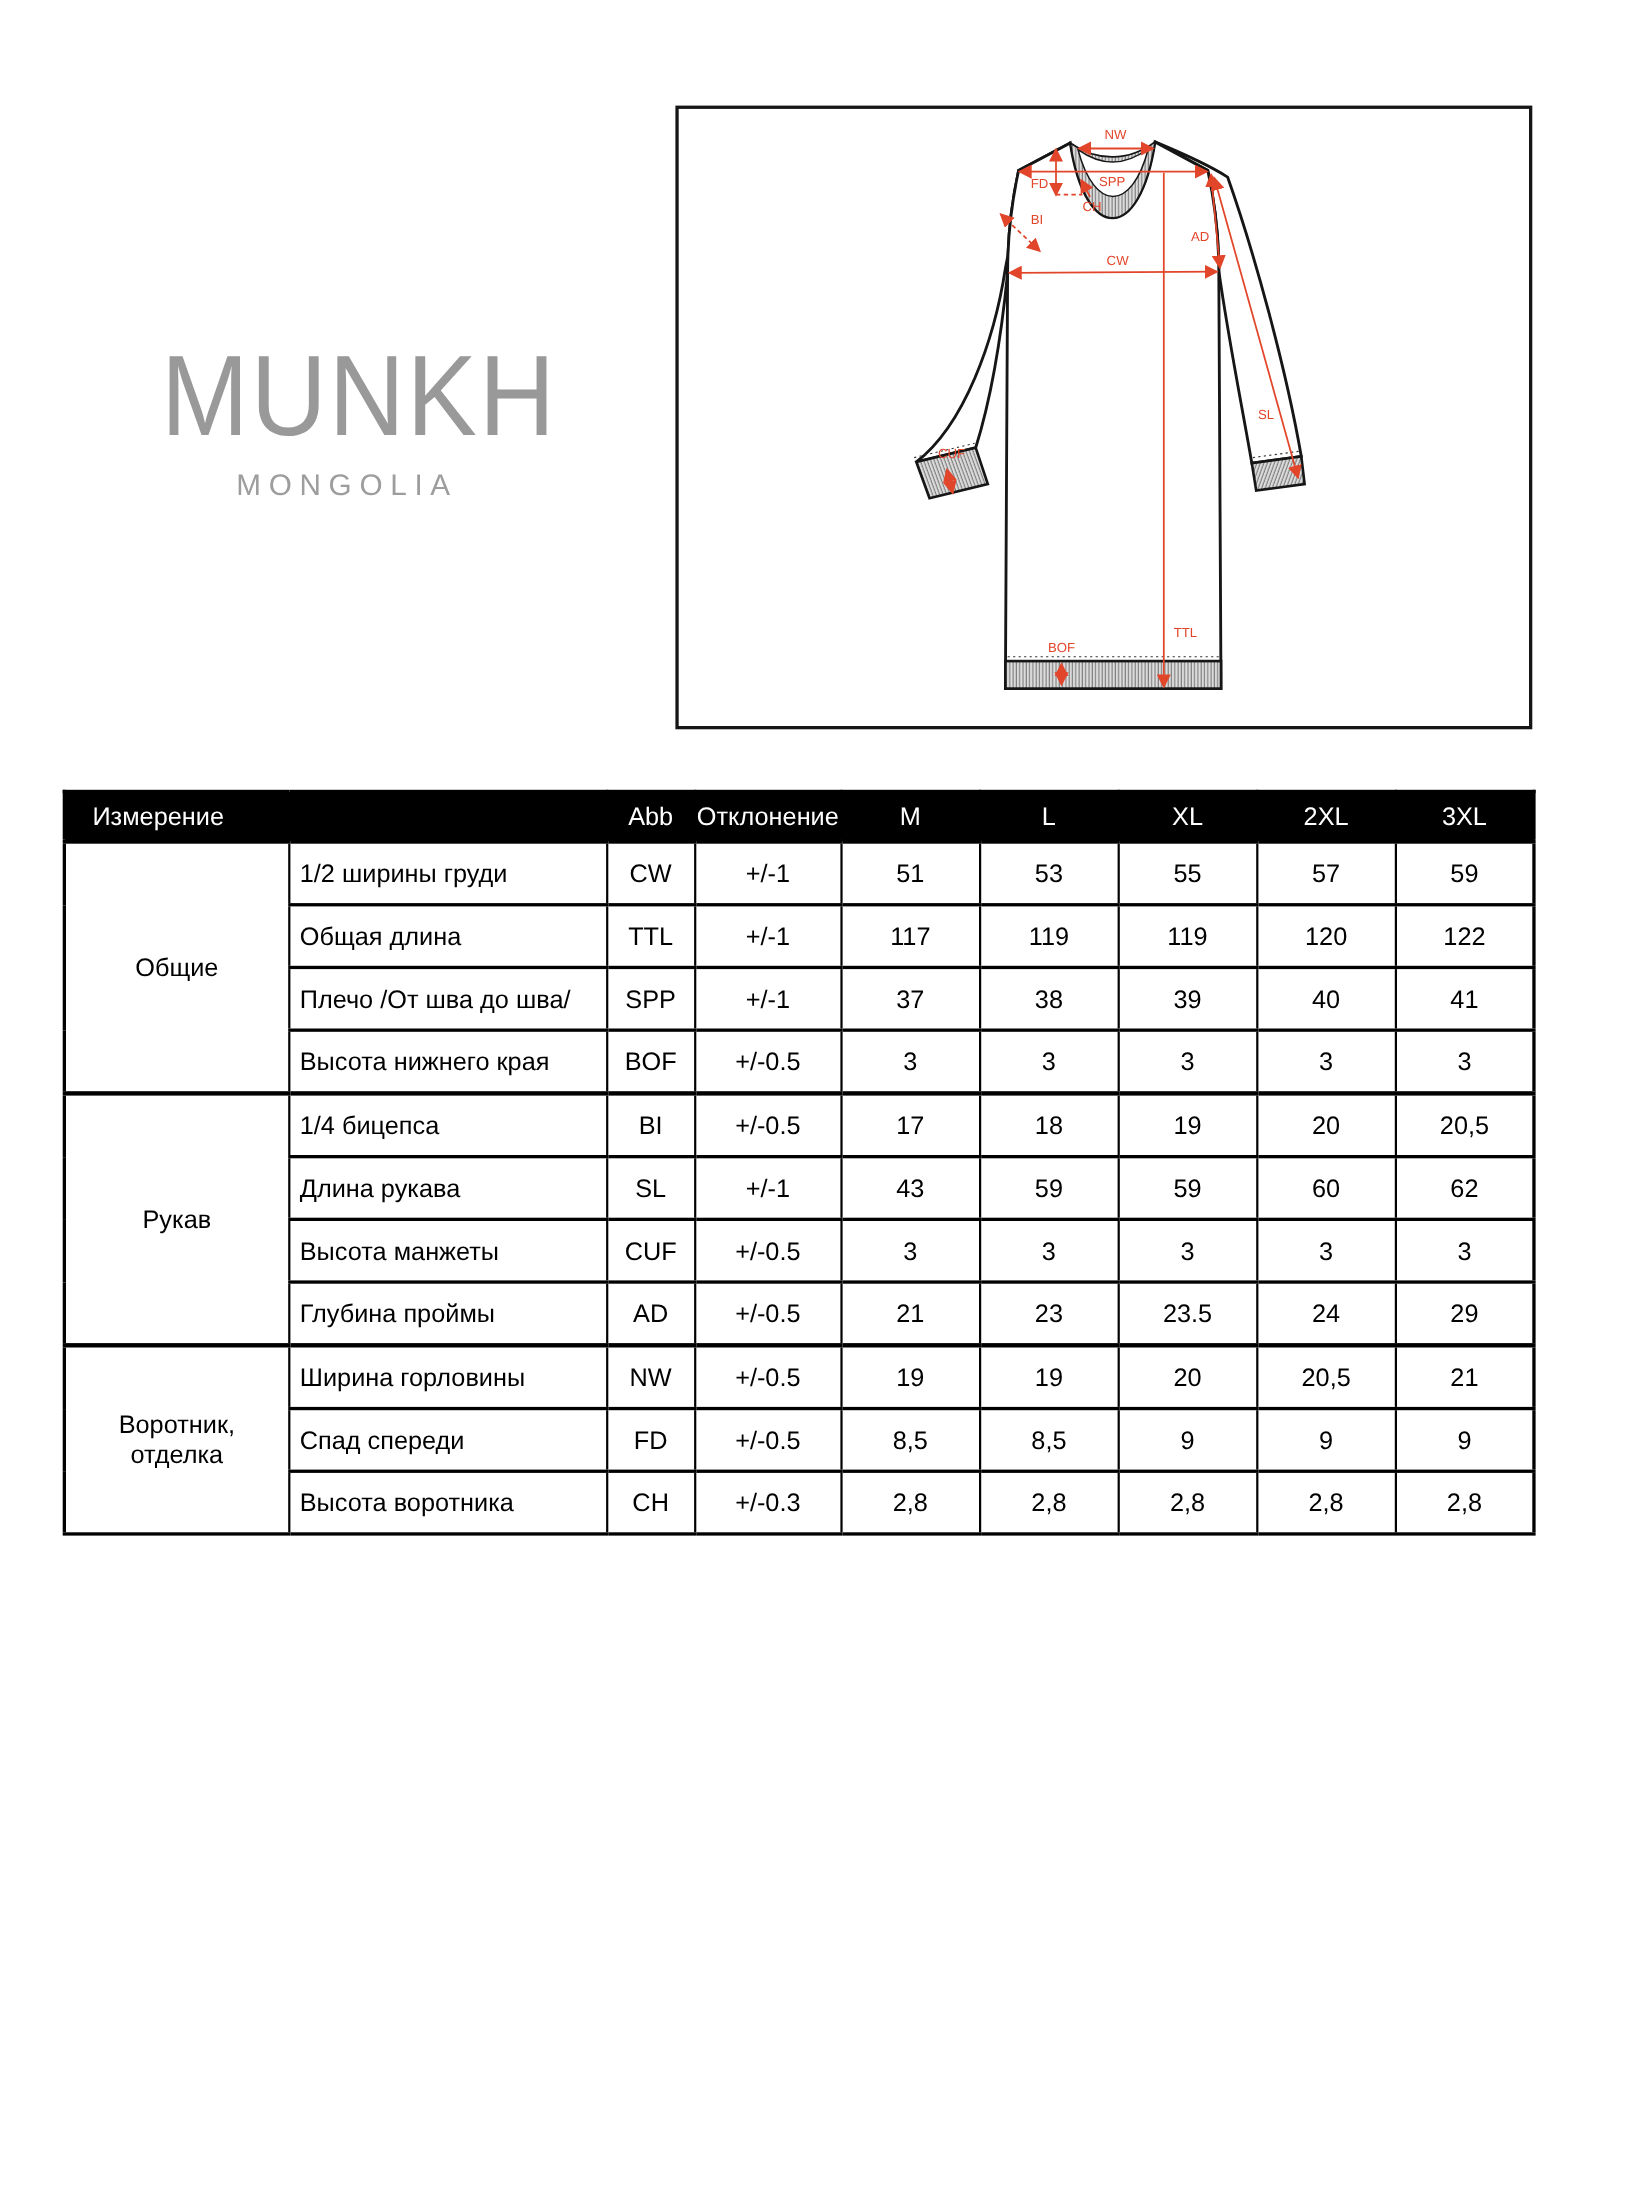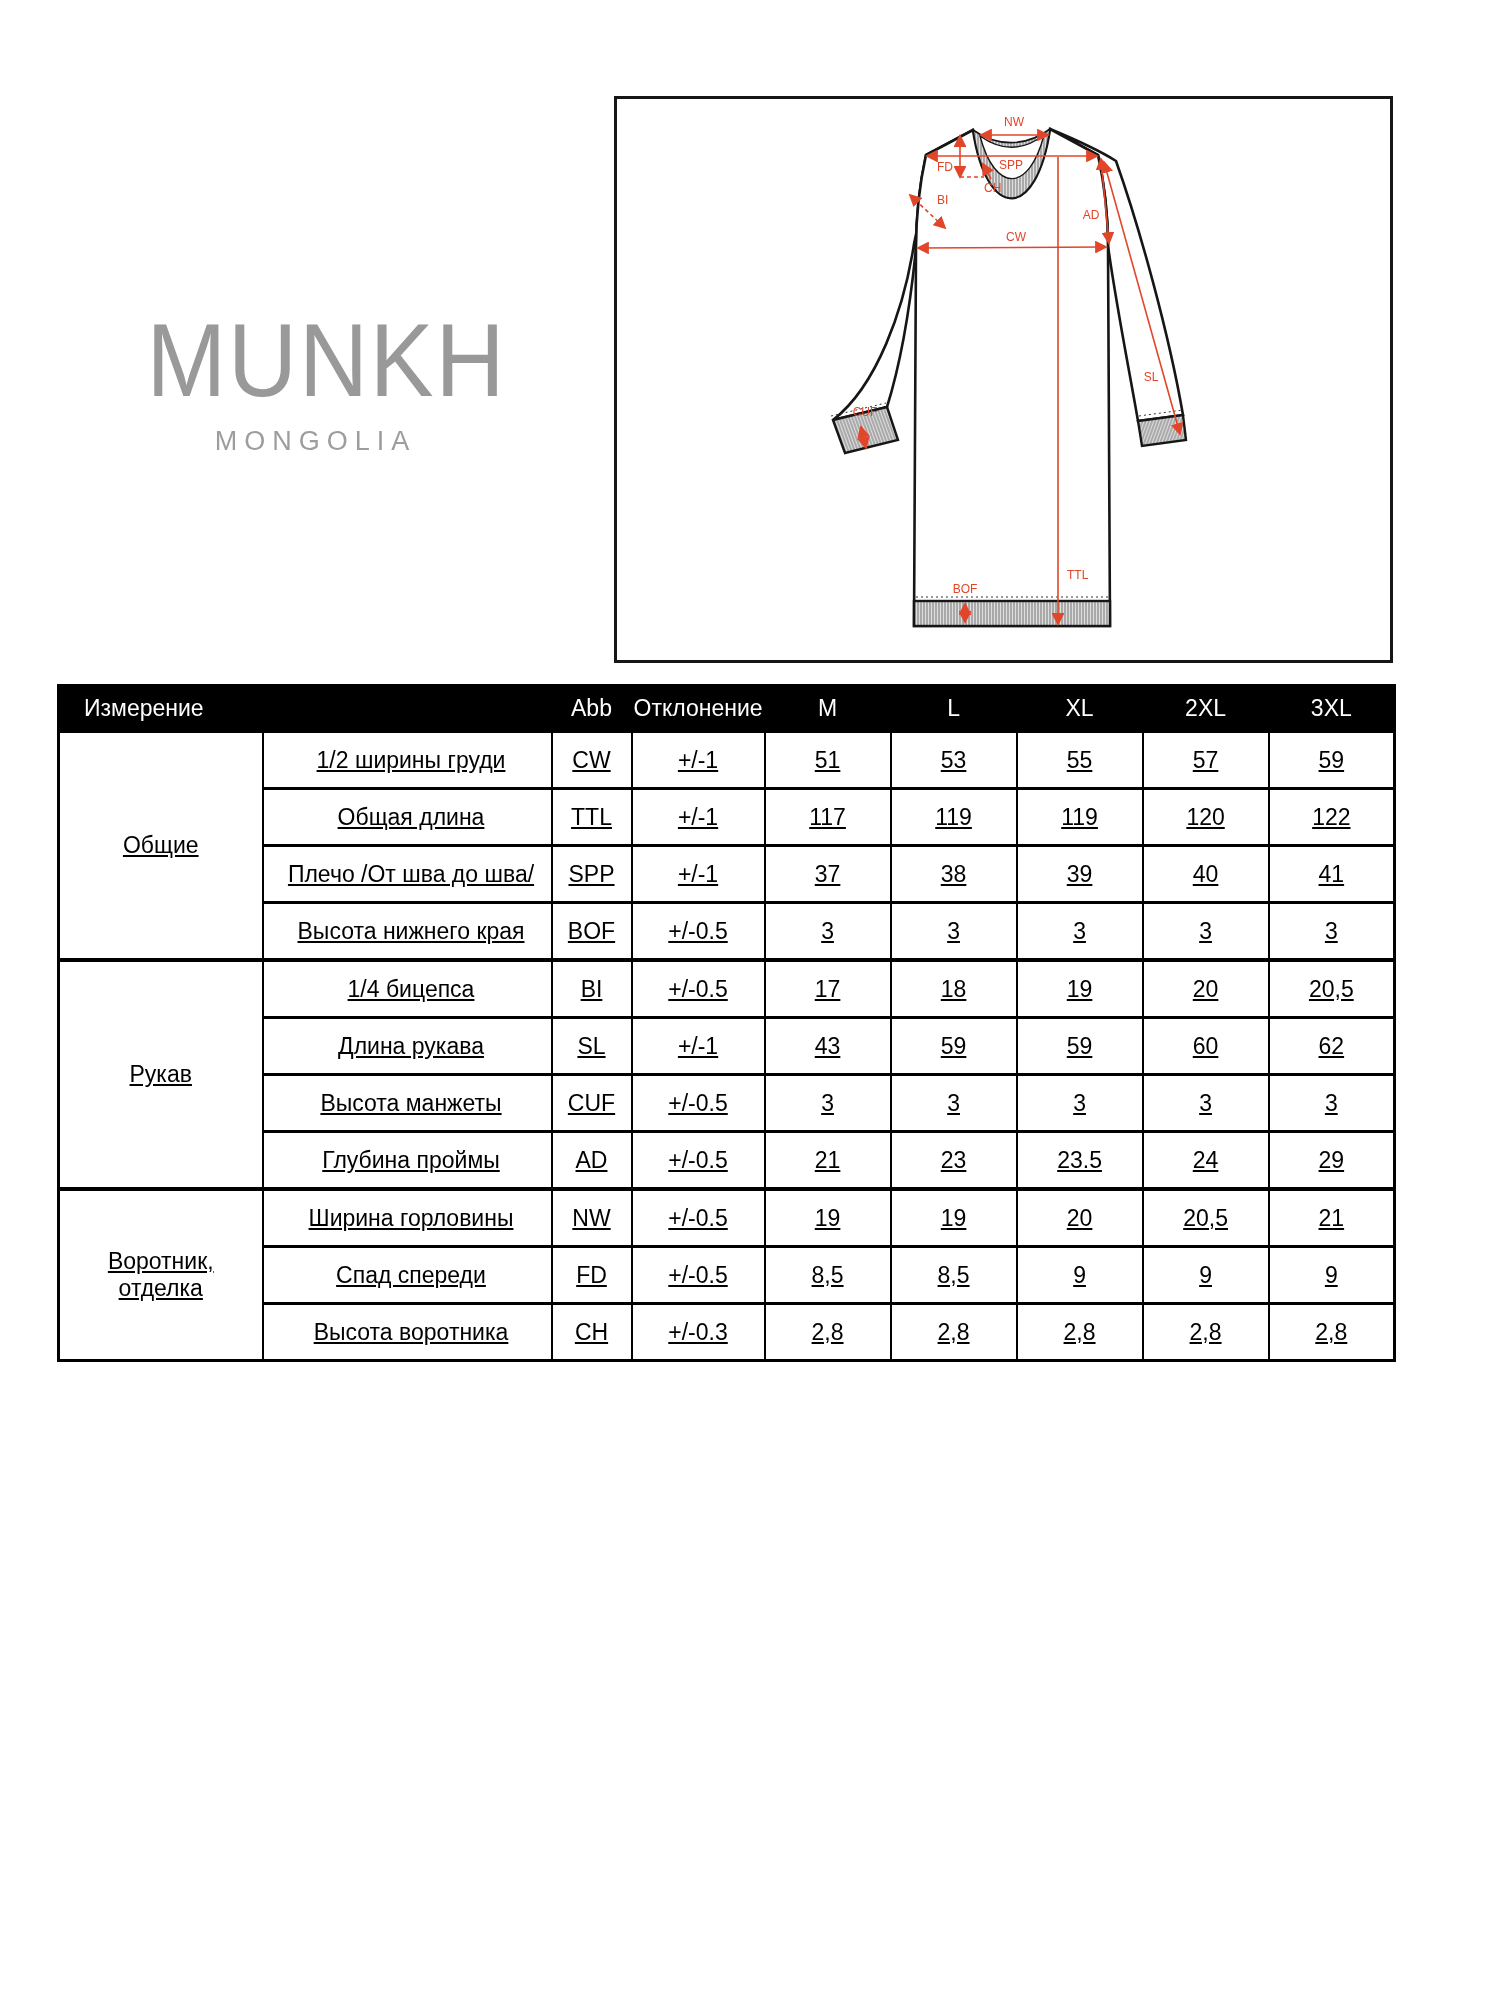--- a/index.html
+++ b/index.html
@@ -26,36 +26,36 @@
   }
   .frame svg{display:block;width:773px;height:561px;}
   .gfill{fill:#fff;stroke:#161616;stroke-width:2.6;}
   .stitch{fill:none;stroke:#333;stroke-width:1;stroke-dasharray:2 3;}
   .red{stroke:#e2462a;stroke-width:1.6;fill:none;}
   .red-d{stroke:#e2462a;stroke-width:1.6;fill:none;stroke-dasharray:4 3;}
   .rlab{font-family:"Liberation Sans",sans-serif;font-size:12px;fill:#e2462a;}
 
   
   .size-table{
-    position:absolute;left:57px;top:684px;
+    position:absolute;left:57px;top:718px;
     border-collapse:collapse;table-layout:fixed;
-    border:3px solid #000;font-size:23px;text-decoration:underline;
+    border:3px solid #000;font-size:23px;
   }
   .size-table th{
     background:#000;color:#fff;font-weight:normal;height:40px;
     border:2px solid #000;font-size:23px;text-align:center;
   }
   .size-table th.h-meas{text-align:left;padding-left:24px;}
   .size-table td{
     border:3px solid #000;border-left-width:2px;border-right-width:2px;
     height:52px;text-align:center;background:#fff;
   }
   .size-table tr.group-start td{border-top-width:4px;}
   .size-table td.group-cell{padding:0 20px;}
-  .size-table td.name-cell{text-align:center;padding-left:9px;}
+  .size-table td.name-cell{text-align:left;padding-left:9px;}
 </style>
 </head>
 <body>
 
 <div class="logo">
   <div class="logo-main">MUNKH</div>
   <div class="logo-sub">MONGOLIA</div>
 </div>
 
 <div class="frame">

